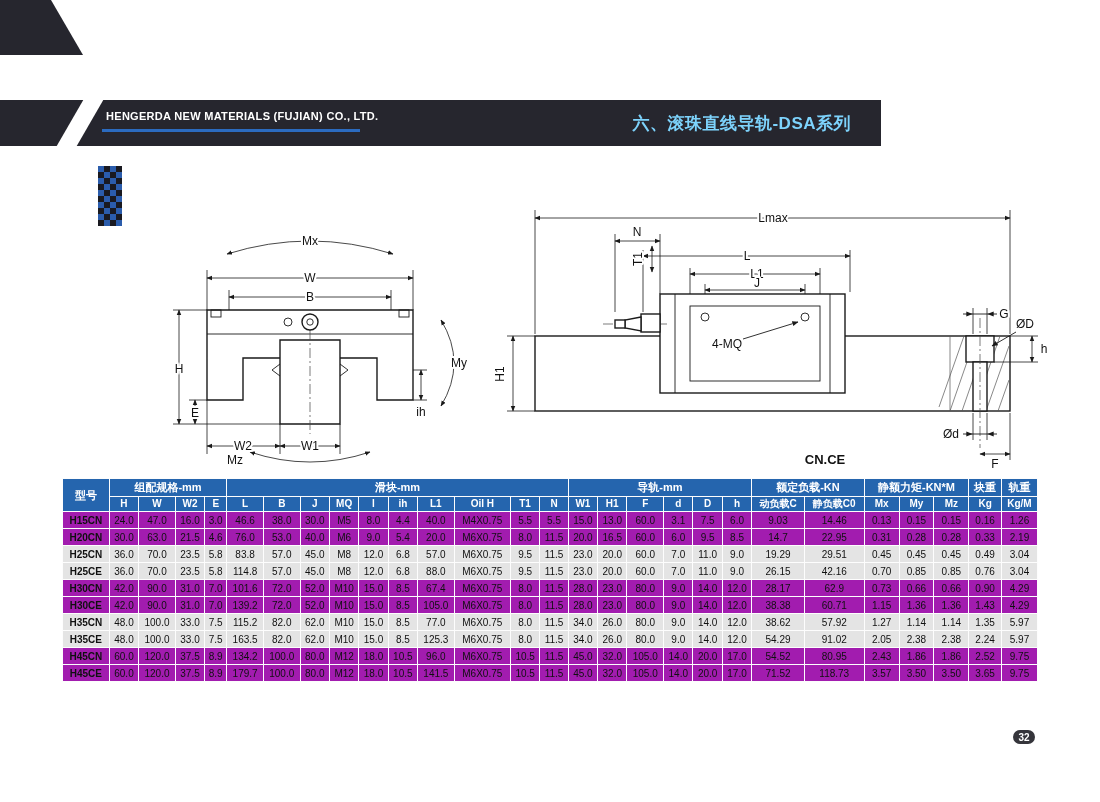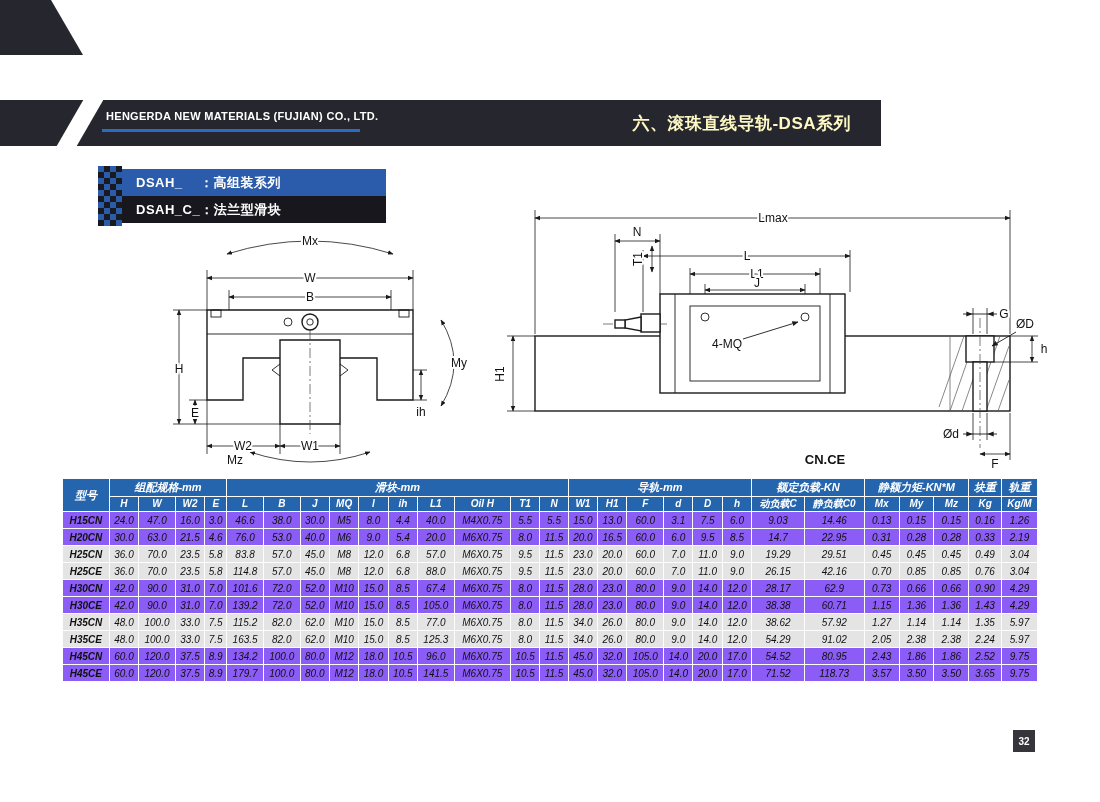--- a/index.html
+++ b/index.html
@@ -6,21 +6,21 @@
   .sheet{position:relative;width:1100px;height:802px;background:#fff;overflow:hidden;
          font-family:"Liberation Sans",sans-serif;color:#111;}
 
   
   .top-wedge{position:absolute;left:0;top:0;width:130px;height:55px;background:#26262e;
              clip-path:polygon(0 0,51px 0,83px 100%,0 100%);}
   .topbar{position:absolute;left:0;top:55px;width:881px;height:46px;background:#26262e;margin-top:45px;}
   .slash{position:absolute;left:70px;top:0;width:20px;height:46px;background:#fff;transform:skewX(-30deg);}
   .company{position:absolute;left:106px;top:10px;font-size:11px;font-weight:bold;color:#fff;letter-spacing:.3px;}
   .company-line{position:absolute;left:102px;top:29px;width:258px;height:3px;background:#2b6bc0;}
-  .doc-title{position:absolute;right:30px;top:12px;font-size:17px;font-weight:bold;color:#fef9c3;letter-spacing:.5px;}
+  .doc-title{position:absolute;right:30px;top:12px;font-size:17px;font-weight:bold;color:#7dd3fc;letter-spacing:.5px;}
 
   
   .series{position:absolute;left:98px;top:166px;display:flex;align-items:center;}
   .checker{width:24px;height:60px;margin-right:0;
            background:conic-gradient(#191920 0 25%,#2b5cab 0 50%,#191920 0 75%,#2b5cab 0);
            background-size:12px 12px;}
   .series-rows{display:flex;flex-direction:column;}
   .series-row{width:250px;height:27px;display:flex;align-items:center;padding-left:14px;color:#fff;
               font-size:13px;font-weight:bold;letter-spacing:.5px;}
   .series-row.blue{background:#2b5cab;}
@@ -34,59 +34,49 @@
   svg .thin{stroke:#1a1a1a;stroke-width:.9;fill:none;}
   svg .ext,svg .dim{stroke:#1a1a1a;stroke-width:.8;fill:none;}
   svg .cl{stroke:#444;stroke-width:.7;stroke-dasharray:10 3 2 3;fill:none;}
   svg .hatch{stroke:#555;stroke-width:.7;}
   svg text{font-family:"Liberation Sans",sans-serif;font-size:12px;fill:#111;text-anchor:middle;
            paint-order:stroke;stroke:#fff;stroke-width:4px;stroke-linejoin:round;}
   svg text.cn{font-size:13px;font-weight:bold;}
 
   
   .spec{position:absolute;left:62px;top:478px;width:976px;}
-  .spec table{width:100%;border-collapse:collapse;font-size:10px;font-family:inherit;font-style:italic;}
+  .spec table{width:100%;border-collapse:collapse;font-size:10px;font-family:inherit;}
   .spec thead th{background:#2565ae;color:#fff;border:1px solid #fdfdfd;font-weight:bold;
                  padding:2px 1px;font-size:11px;line-height:1.15;}
   .spec thead tr.subcols th{font-size:10px;padding:1.5px 1px;}
   .spec tbody th,.spec tbody td{border:1px solid #fdfdfd;padding:2.5px 1px;text-align:center;
                  white-space:nowrap;color:#101010;}
   .spec tbody th{font-weight:bold;}
-  .spec tbody tr{background:#8b5cf6;}
+  .spec tbody tr{background:#a21caf;}
   .spec tbody tr:nth-child(4n+3),.spec tbody tr:nth-child(4n+4){background:#e4e4e4;}
 
   
-  .page-num{position:absolute;left:1013px;top:730px;width:22px;height:22px;background:#35353b;
-            color:#fff;font-size:10px;font-weight:bold;display:flex;align-items:center;justify-content:center;}
+  .page-num{position:absolute;left:1013px;top:730px;width:22px;height:14px;background:#35353b;
+            color:#fff;font-size:10px;font-weight:bold;display:flex;align-items:center;justify-content:center;border-radius:8px;}
 </style>
 </head>
 <body>
 
 <div class="sheet">
 
   <div class="top-wedge"></div>
   <header class="topbar">
     <div class="slash"></div>
     <div class="company">HENGERDA NEW MATERIALS (FUJIAN) CO., LTD.</div>
     <div class="company-line"></div>
     <div class="doc-title">六、滚珠直线导轨-DSA系列</div>
   </header>
 
   <section class="series">
     <div class="checker"></div>
-    <div class="series-rows">
-      <div class="series-row blue">
-        <span class="code">DSAH_</span>
-        <span class="desc">：高组装系列</span>
-      </div>
-      <div class="series-row black">
-        <span class="code">DSAH_C_</span>
-        <span class="desc">：法兰型滑块</span>
-      </div>
-    </div>
   </section>
 
   <svg class="front-view" width="330" height="250" viewBox="0 0 330 250">
     <defs>
       <marker id="ar" viewBox="0 0 10 10" refX="9" refY="5" markerWidth="7" markerHeight="7" orient="auto-start-reverse">
         <path d="M0,1 L10,5 L0,9 Z" fill="#1a1a1a"></path>
       </marker>
     </defs>
     <g>
       <path class="dim" d="M82,36 Q165,10 248,36" marker-start="url(#ar)" marker-end="url(#ar)"></path>

